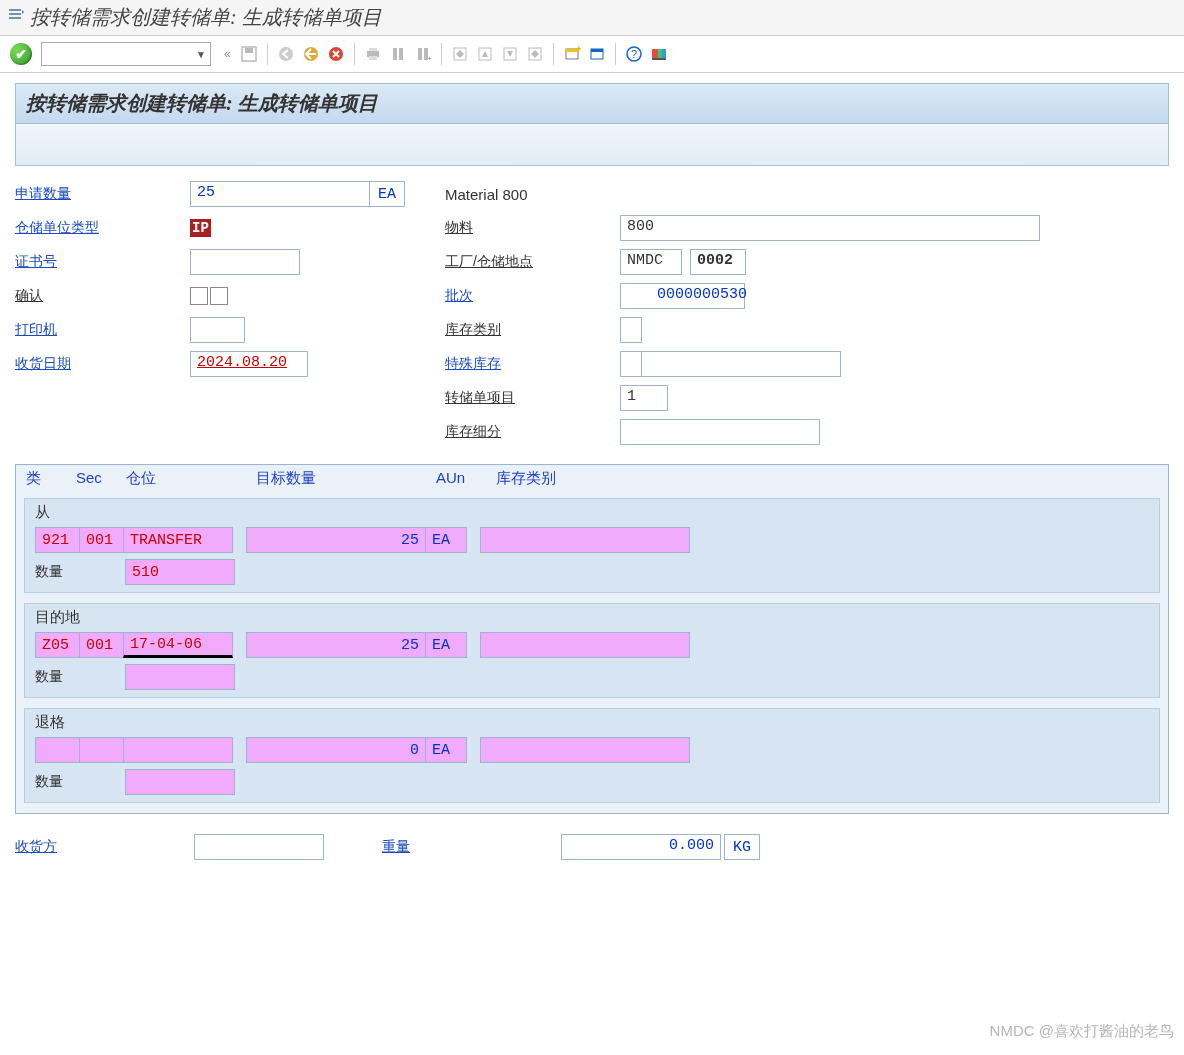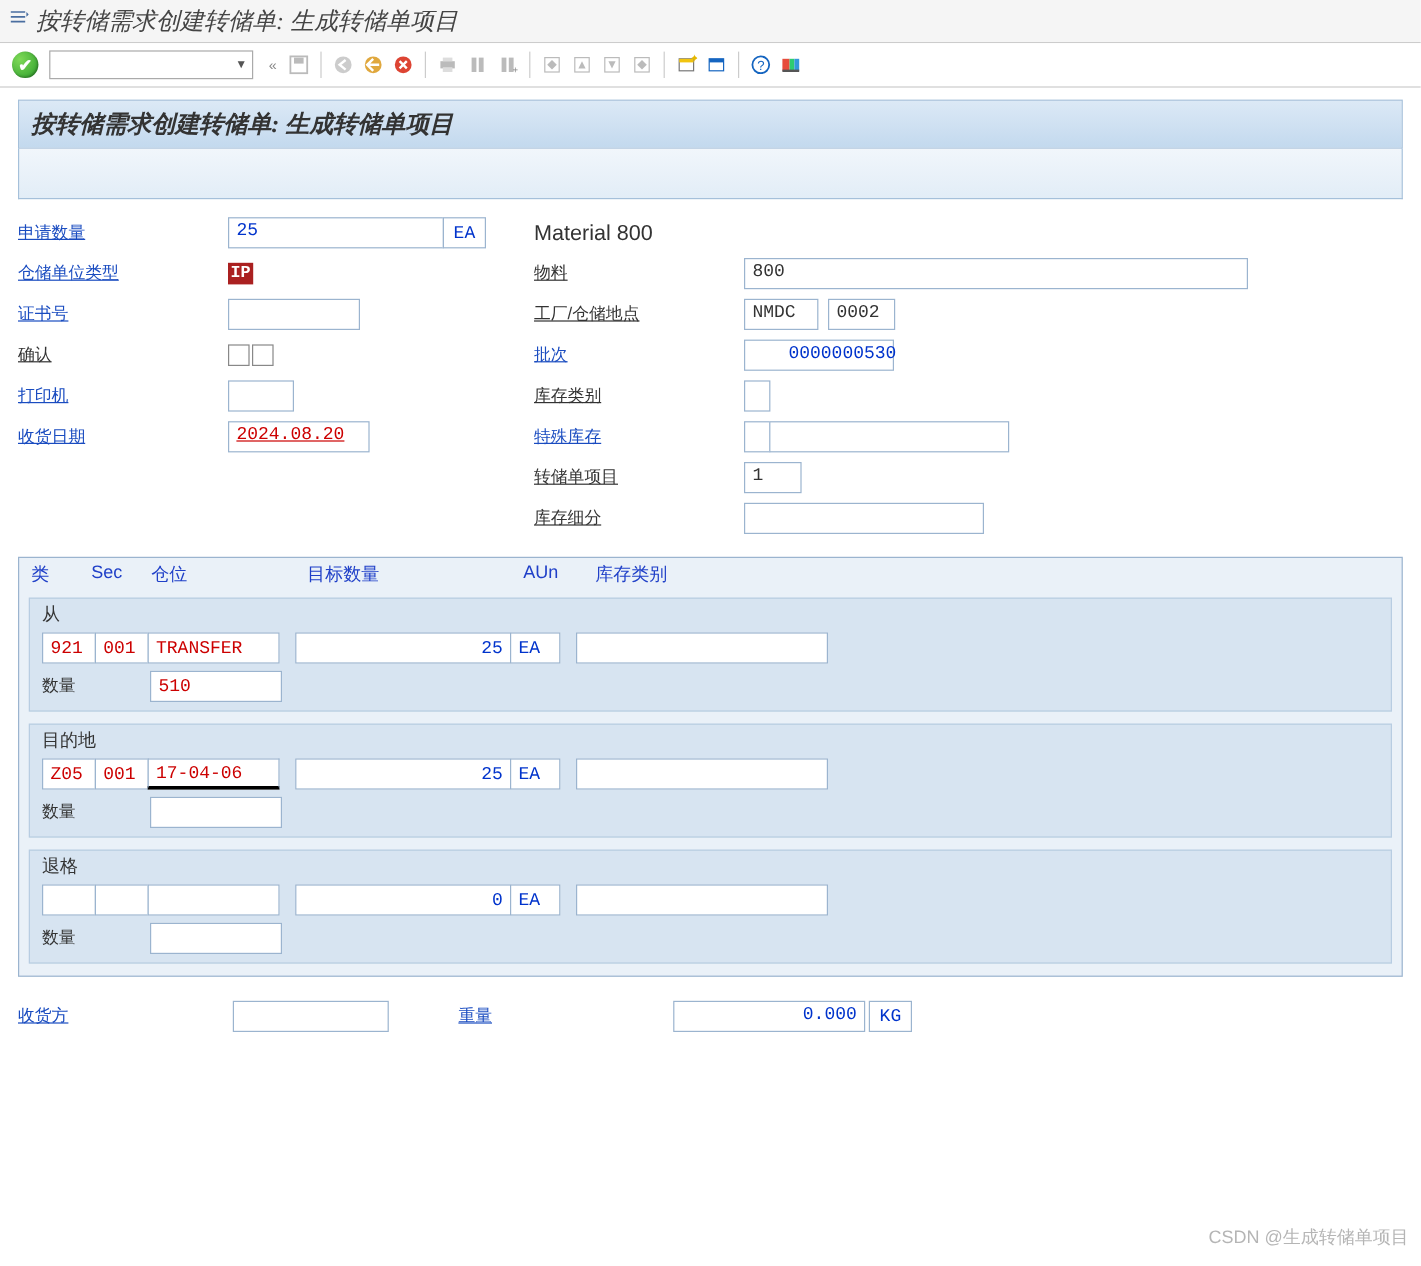--- a/index.html
+++ b/index.html
@@ -167,21 +167,21 @@
     color: #333;
   }
   .sub-row {
     display: flex;
     align-items: center;
     padding: 3px 10px;
     gap: 0;
   }
   .f {
     border: 1px solid #9bb4cf;
-    background: #ffffff;
+    background: #f0abfc;
     height: 26px;
     font-family: "Courier New", monospace;
     font-size: 15px;
     padding: 2px 6px;
     margin-right: -1px;
     display: flex;
     align-items: center;
   }
   .f.red { color: #cc0000; }
   .f.blue { color: #0033cc; }
@@ -355,31 +355,31 @@
         <div class="input black-text" style="width:55px;"></div>
       </div>
       <div class="row">
         <div class="lbl">收货日期</div>
         <div class="input red-text" style="width:118px;text-decoration:underline;">2024.08.20</div>
       </div>
     </div>
 
     <div class="col-right">
       <div class="row">
-        <div style="color:#333;font-size:18px;font-family:Arial;">Material 800</div>
+        <div style="color:#333;font-size:15px;font-family:Arial;">Material 800</div>
       </div>
       <div class="row">
         <div class="lbl black" style="width:175px;">物料</div>
         <div class="input black-text" style="width:420px;">800</div>
       </div>
       <div class="row">
         <div class="lbl black" style="width:175px;">工厂/仓储地点</div>
         <div class="input black-text" style="width:62px;">NMDC</div>
         <div style="width:8px;"></div>
-        <div class="input black-text" style="width:56px;">0002</div>
+        <div class="input black-text" style="width:56px;font-weight:bold;">0002</div>
       </div>
       <div class="row">
         <div class="lbl" style="width:175px;">批次</div>
         <div class="input" style="width:125px;padding-left:36px;">0000000530</div>
       </div>
       <div class="row">
         <div class="lbl black" style="width:175px;">库存类别</div>
         <div class="input black-text" style="width:22px;"></div>
       </div>
       <div class="row">
@@ -467,13 +467,13 @@
     <div class="lbl" style="width:175px;">收货方</div>
     <div class="input" style="width:130px;"></div>
     <div style="width:50px;"></div>
     <div class="lbl" style="width:175px;">重量</div>
     <div class="input right" style="width:160px;text-align:right;">0.000</div>
     <div class="unit-box">KG</div>
   </div>
 
 </div>
 
-<div class="watermark">CSDN @生成转储单项目</div>
+<div class="watermark">NMDC @喜欢打酱油的老鸟</div>
 
 </body></html>

